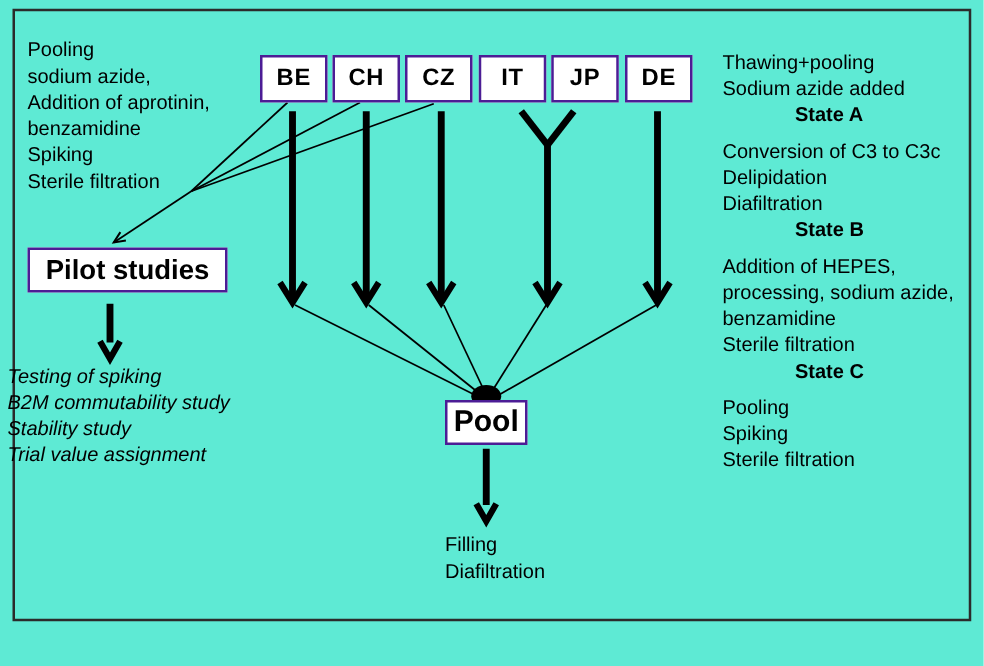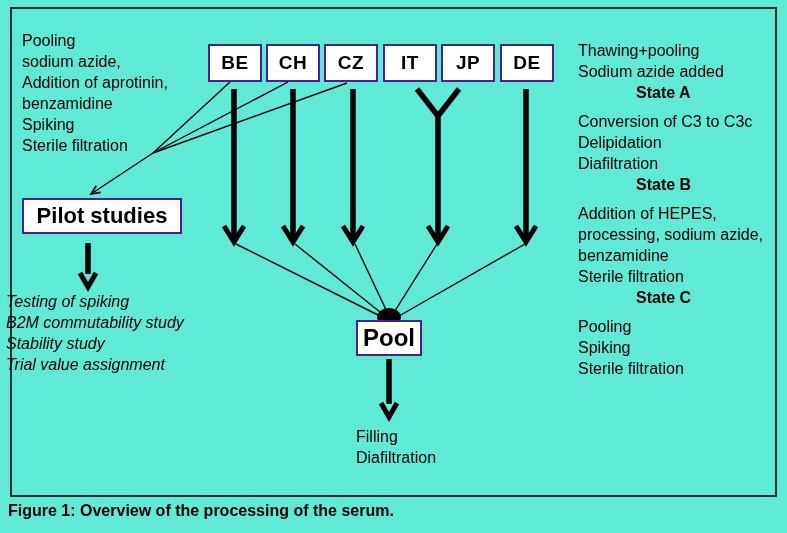--- a/index.html
+++ b/index.html
@@ -121,15 +121,14 @@
       <div>Sterile filtration</div>
       <div class="state">State C</div>
     </div>
     <div class="group">
       <div>Pooling</div>
       <div>Spiking</div>
       <div>Sterile filtration</div>
     </div>
   </div>
 
-  <div class="caption">Figure 1: Overview of the processing of the serum.</div>
 
 </div>
 
 </body></html>

